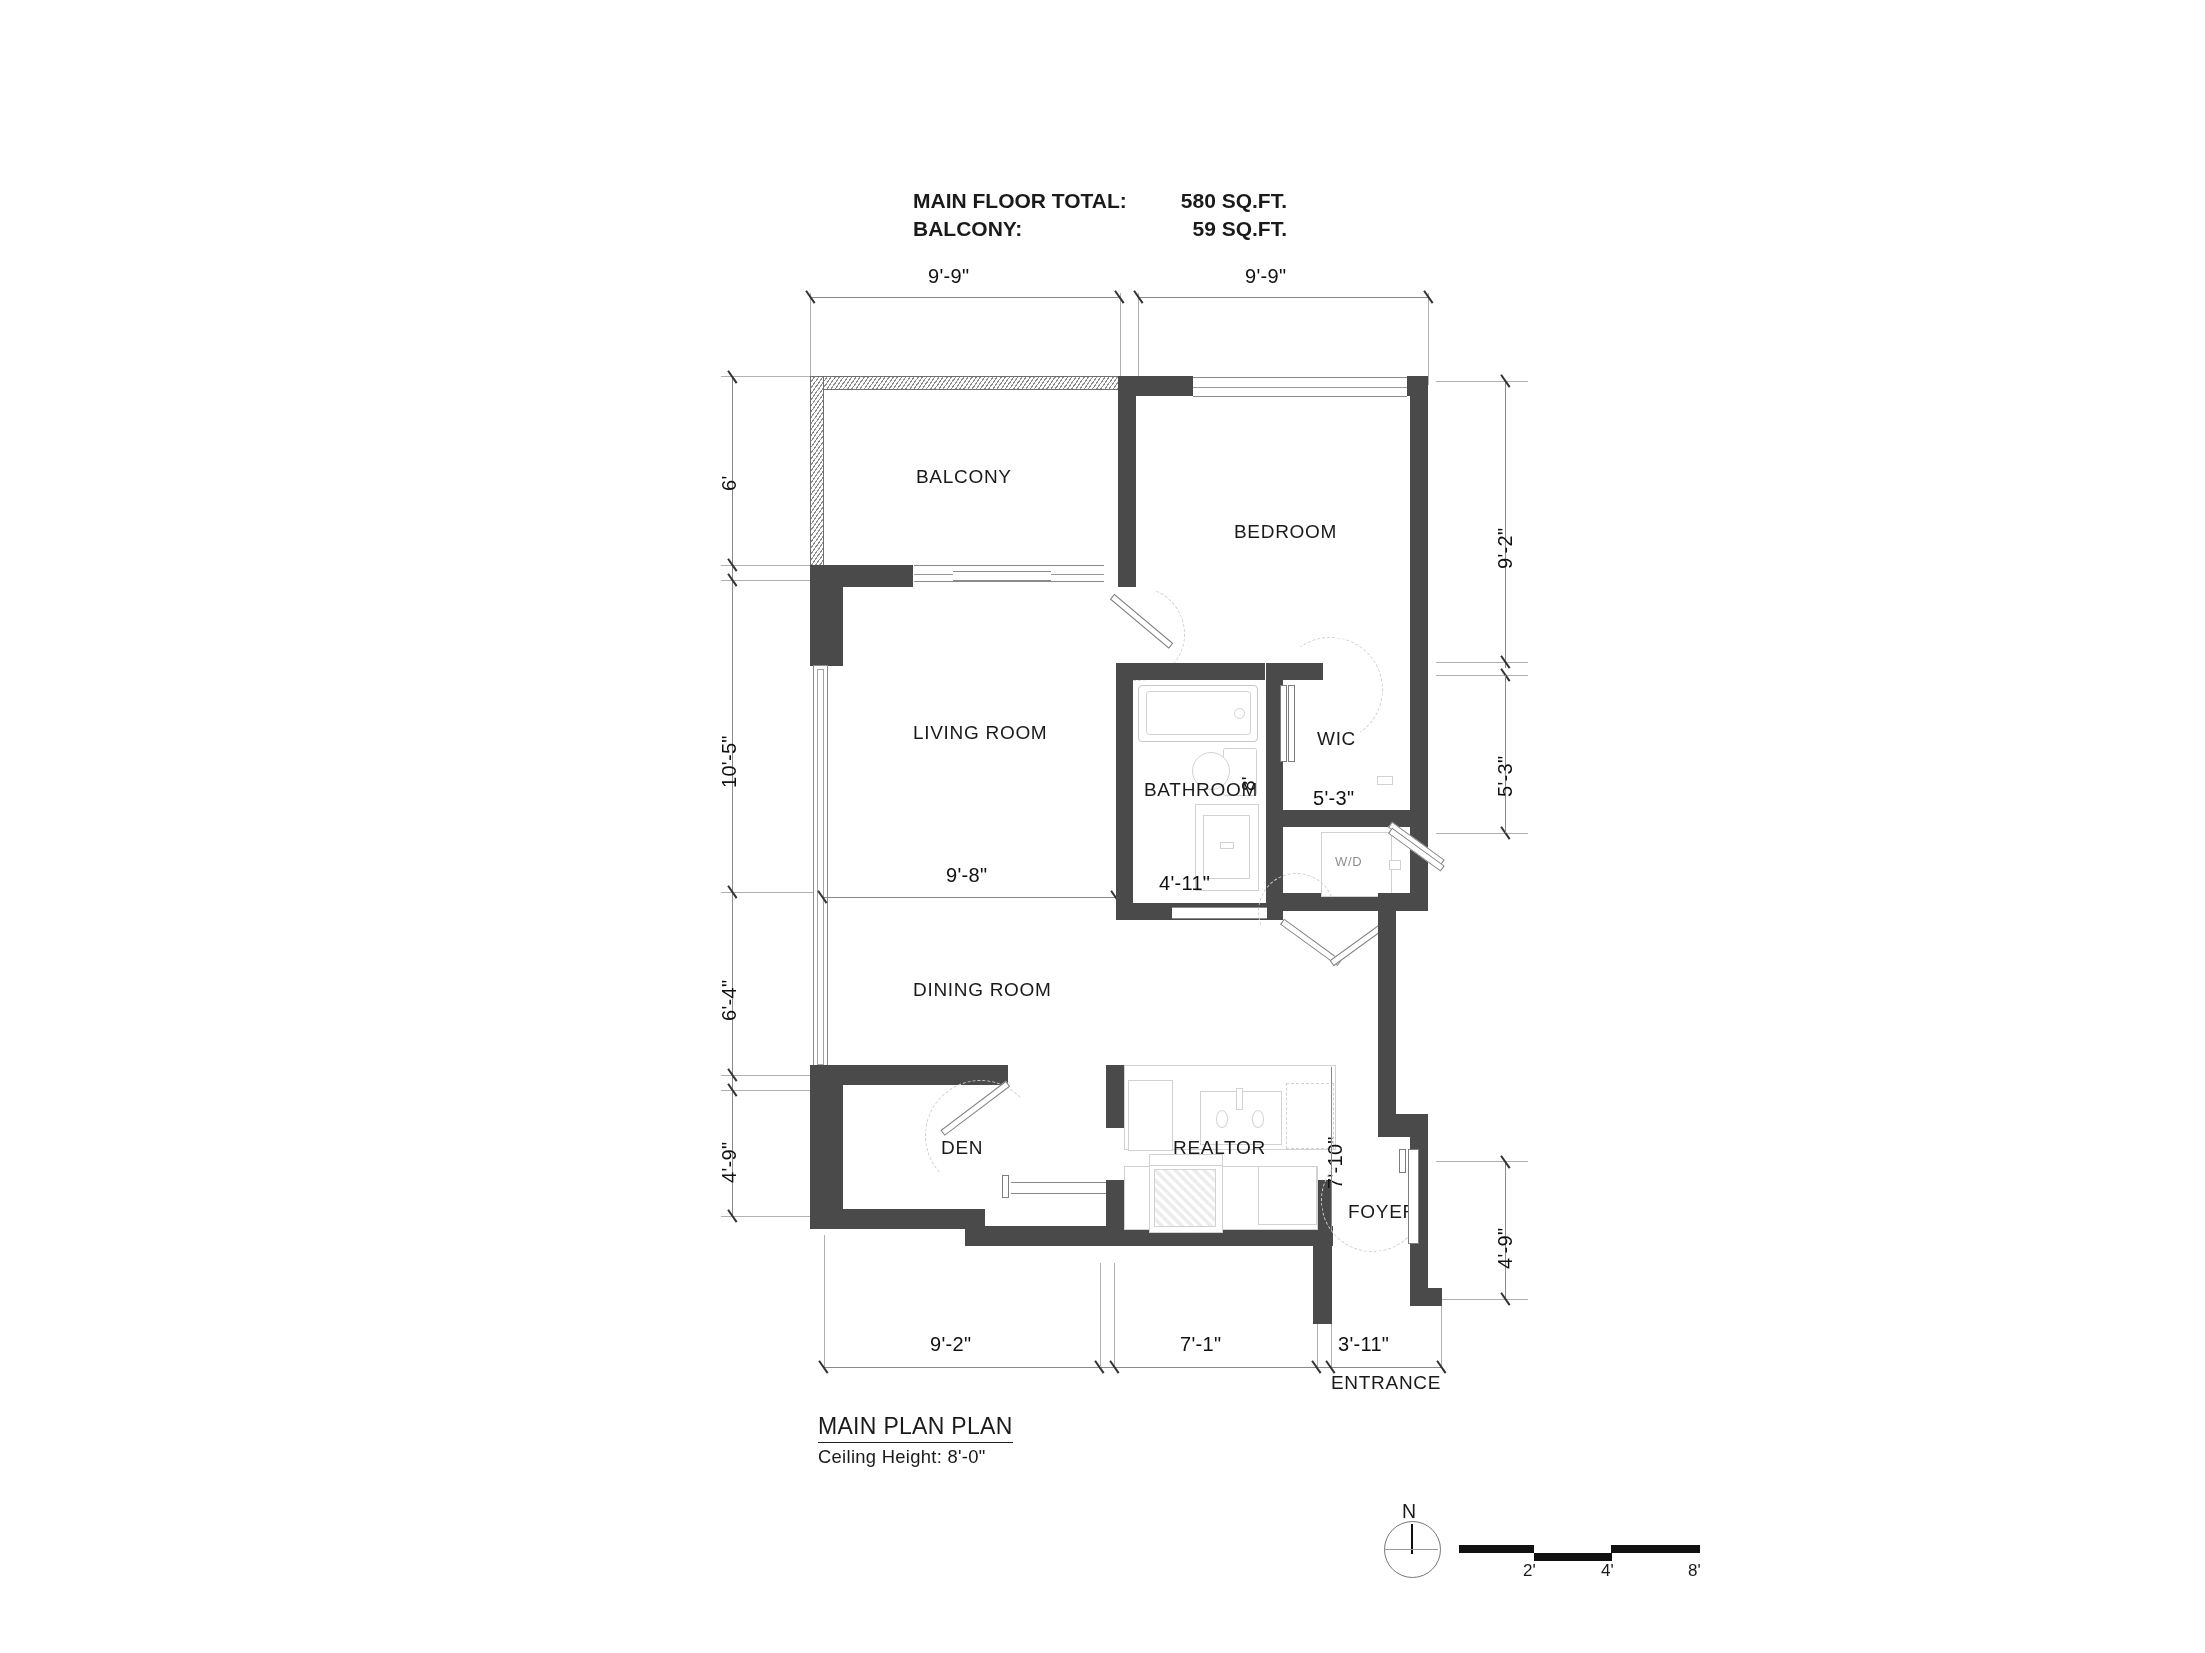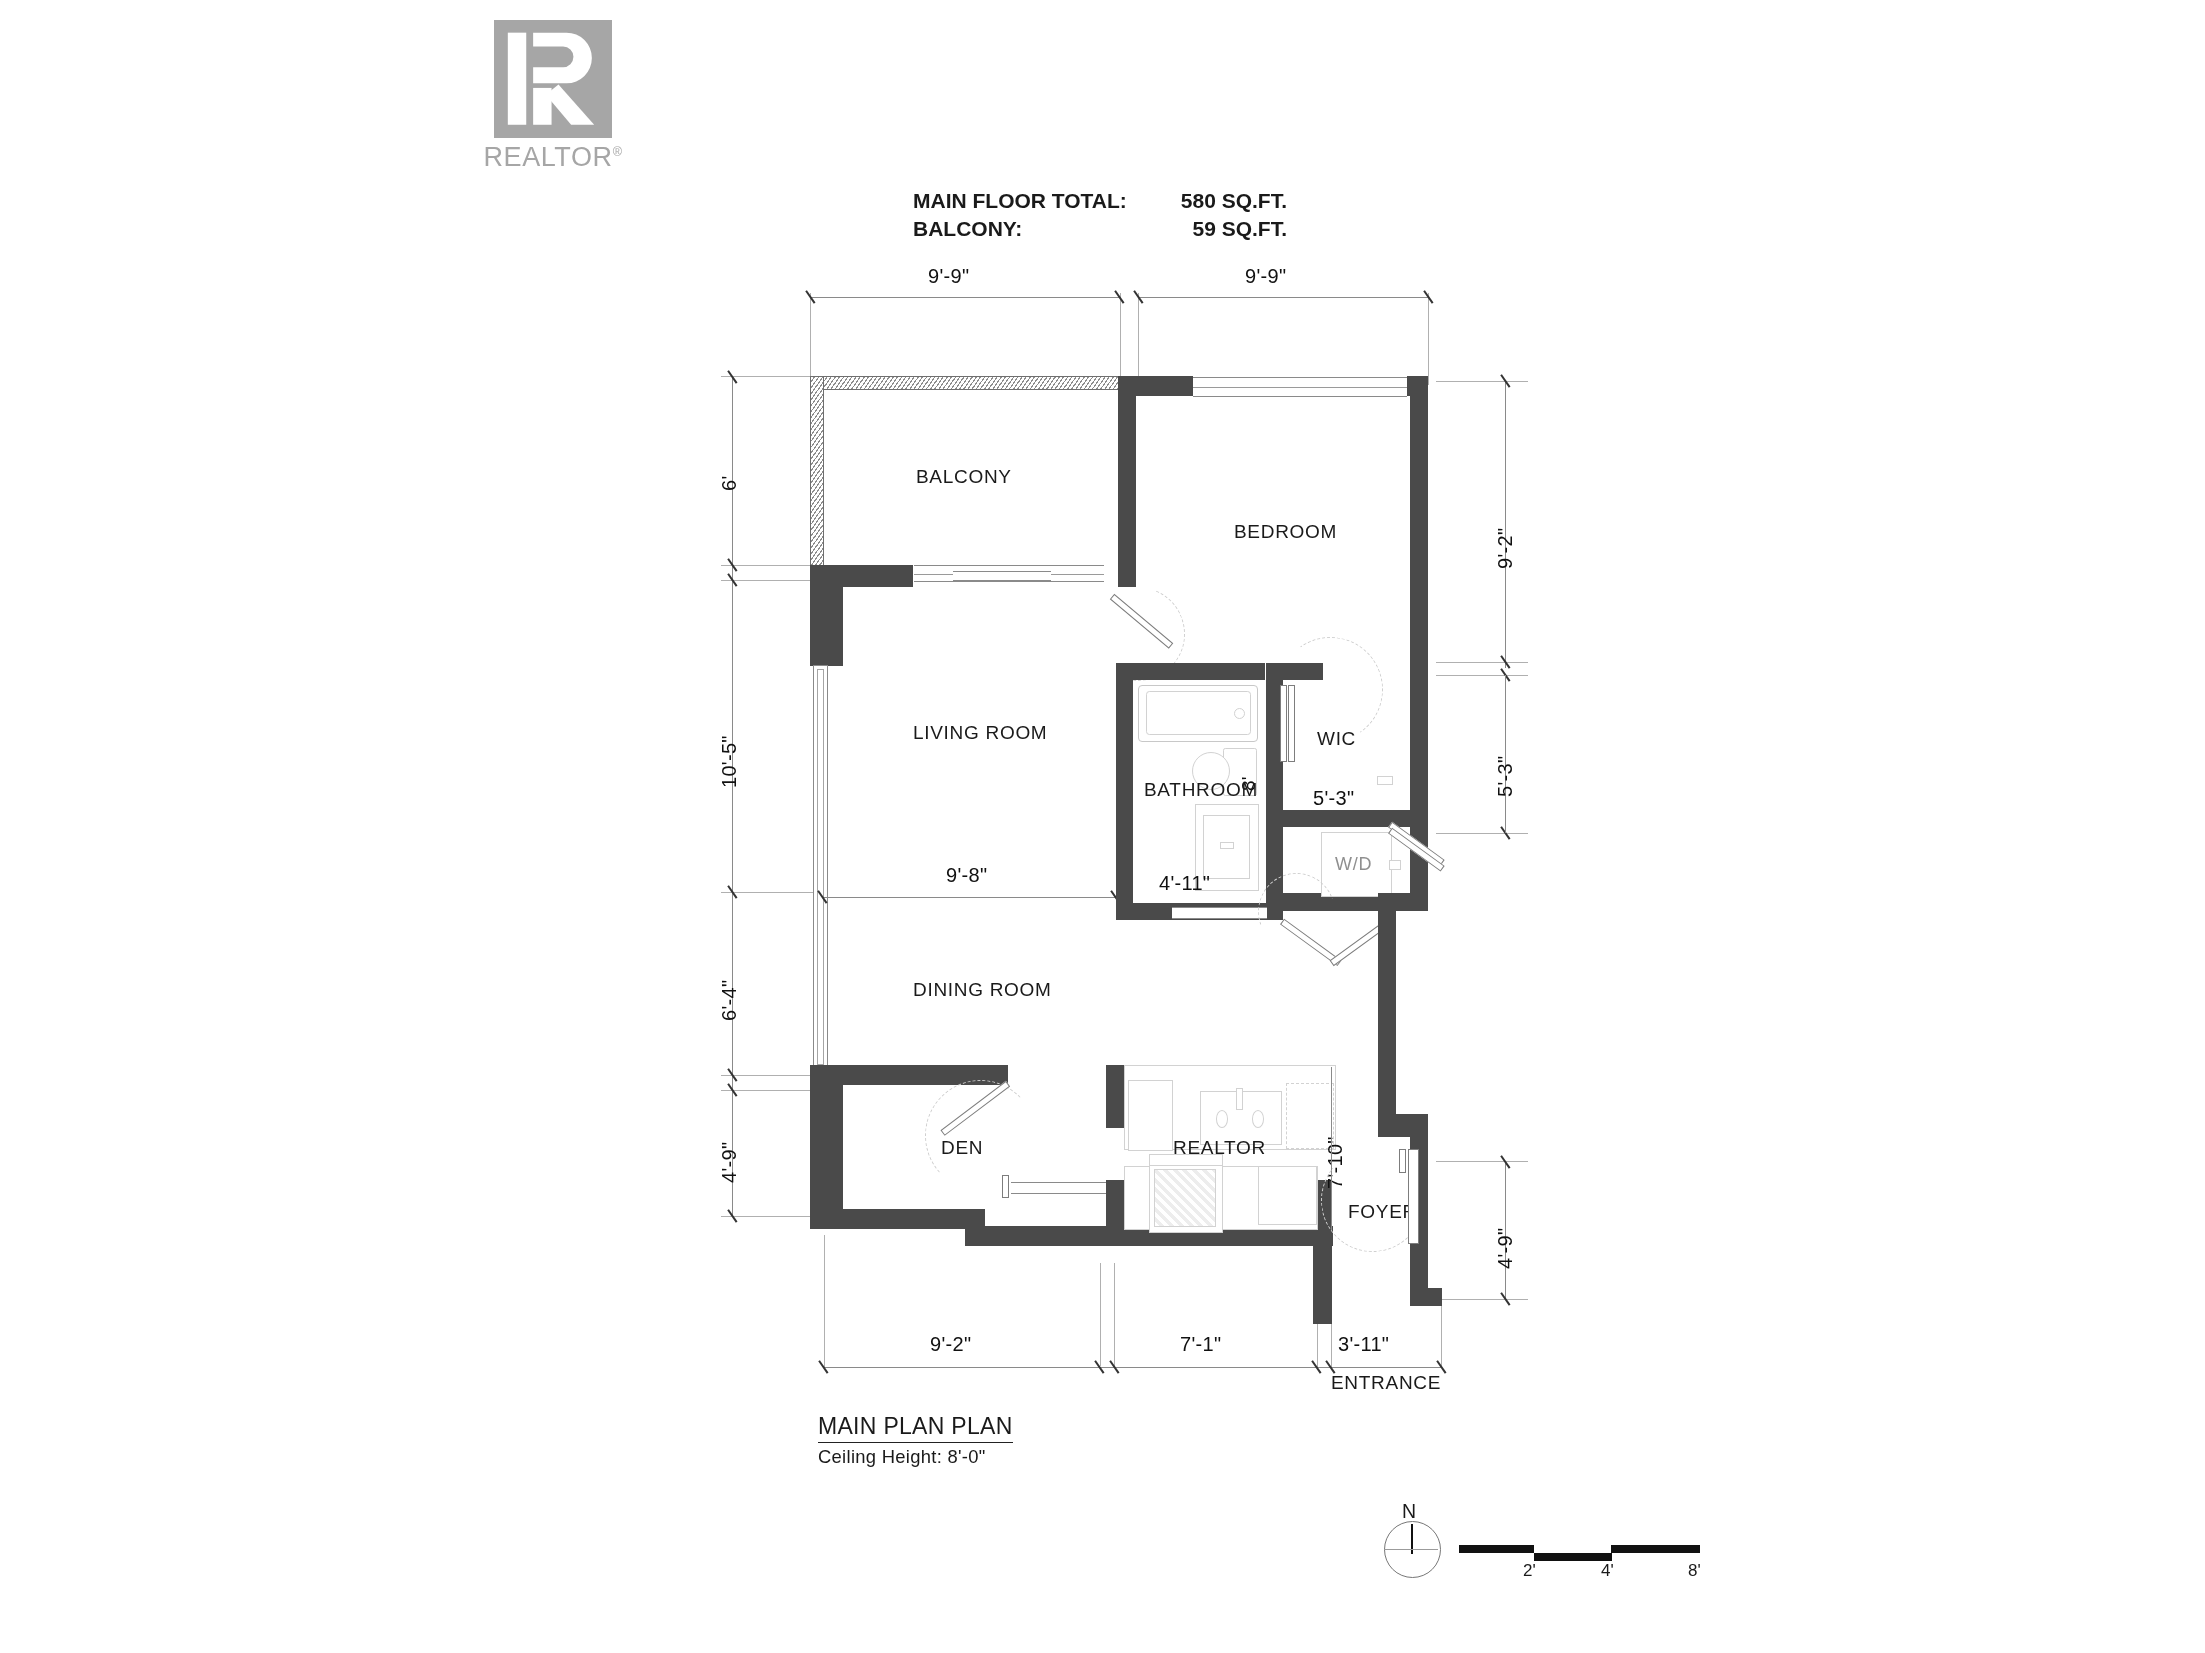--- a/index.html
+++ b/index.html
@@ -17,21 +17,21 @@
   #totals .row{display:flex;}
   #totals .lbl{width:230px;}
   #totals .val{width:144px;text-align:right;}
 
   
   #plan{position:absolute;left:0;top:0;width:2205px;height:1654px;}
 
   .wall{position:absolute;background:#4a4a4a;}
 
   .rlabel{position:absolute;font-size:19px;letter-spacing:0.7px;color:#1a1a1a;white-space:nowrap;}
-  .rlabel.sm{font-size:18px;}
+  .rlabel.sm{font-size:13px;}
 
   
   .dim{position:absolute;font-size:20px;font-weight:500;letter-spacing:0.3px;color:#111;white-space:nowrap;}
   .dim.v{transform-origin:0 0;}
 
   .dline{position:absolute;background:#8a8a8a;}
   .dline.h{height:1.1px;}
   .dline.v{width:1.1px;}
   .ext{position:absolute;background:#b0b0b0;}
   .ext.h{height:1.1px;}
@@ -61,31 +61,20 @@
 
   #scalebar{position:absolute;left:1459px;top:1528px;width:241px;height:63px;}
   #scalebar .seg{position:absolute;background:#111;}
   #scalebar .lab{position:absolute;font-size:17px;}
 </style>
 </head>
 <body>
 
 <div class="page">
 
-  <div id="realtor-logo">
-    <div class="rbox">
-      <svg width="118" height="118" viewBox="0 0 205 205">
-        <rect x="24" y="22" width="32" height="160" fill="#ffffff"></rect>
-        <path d="M68 22 h58 a44 44 0 0 1 0 88 h-58 v-28 h52 a18 18 0 0 0 0 -36 h-52 z" fill="#ffffff"></path>
-        <rect x="68" y="118" width="32" height="64" fill="#ffffff"></rect>
-        <path d="M112 112 l62 70 h-40 l-44 -52 z" fill="#ffffff"></path>
-      </svg>
-    </div>
-    <div class="rtext"><span>REALTOR</span><span class="sup">®</span></div>
-  </div>
 
 
   <div id="totals">
     <div class="row">
       <span class="lbl">MAIN FLOOR TOTAL:</span>
       <span class="val">580 SQ.FT.</span>
     </div>
     <div class="row">
       <span class="lbl">BALCONY:</span>
       <span class="val">59 SQ.FT.</span>

